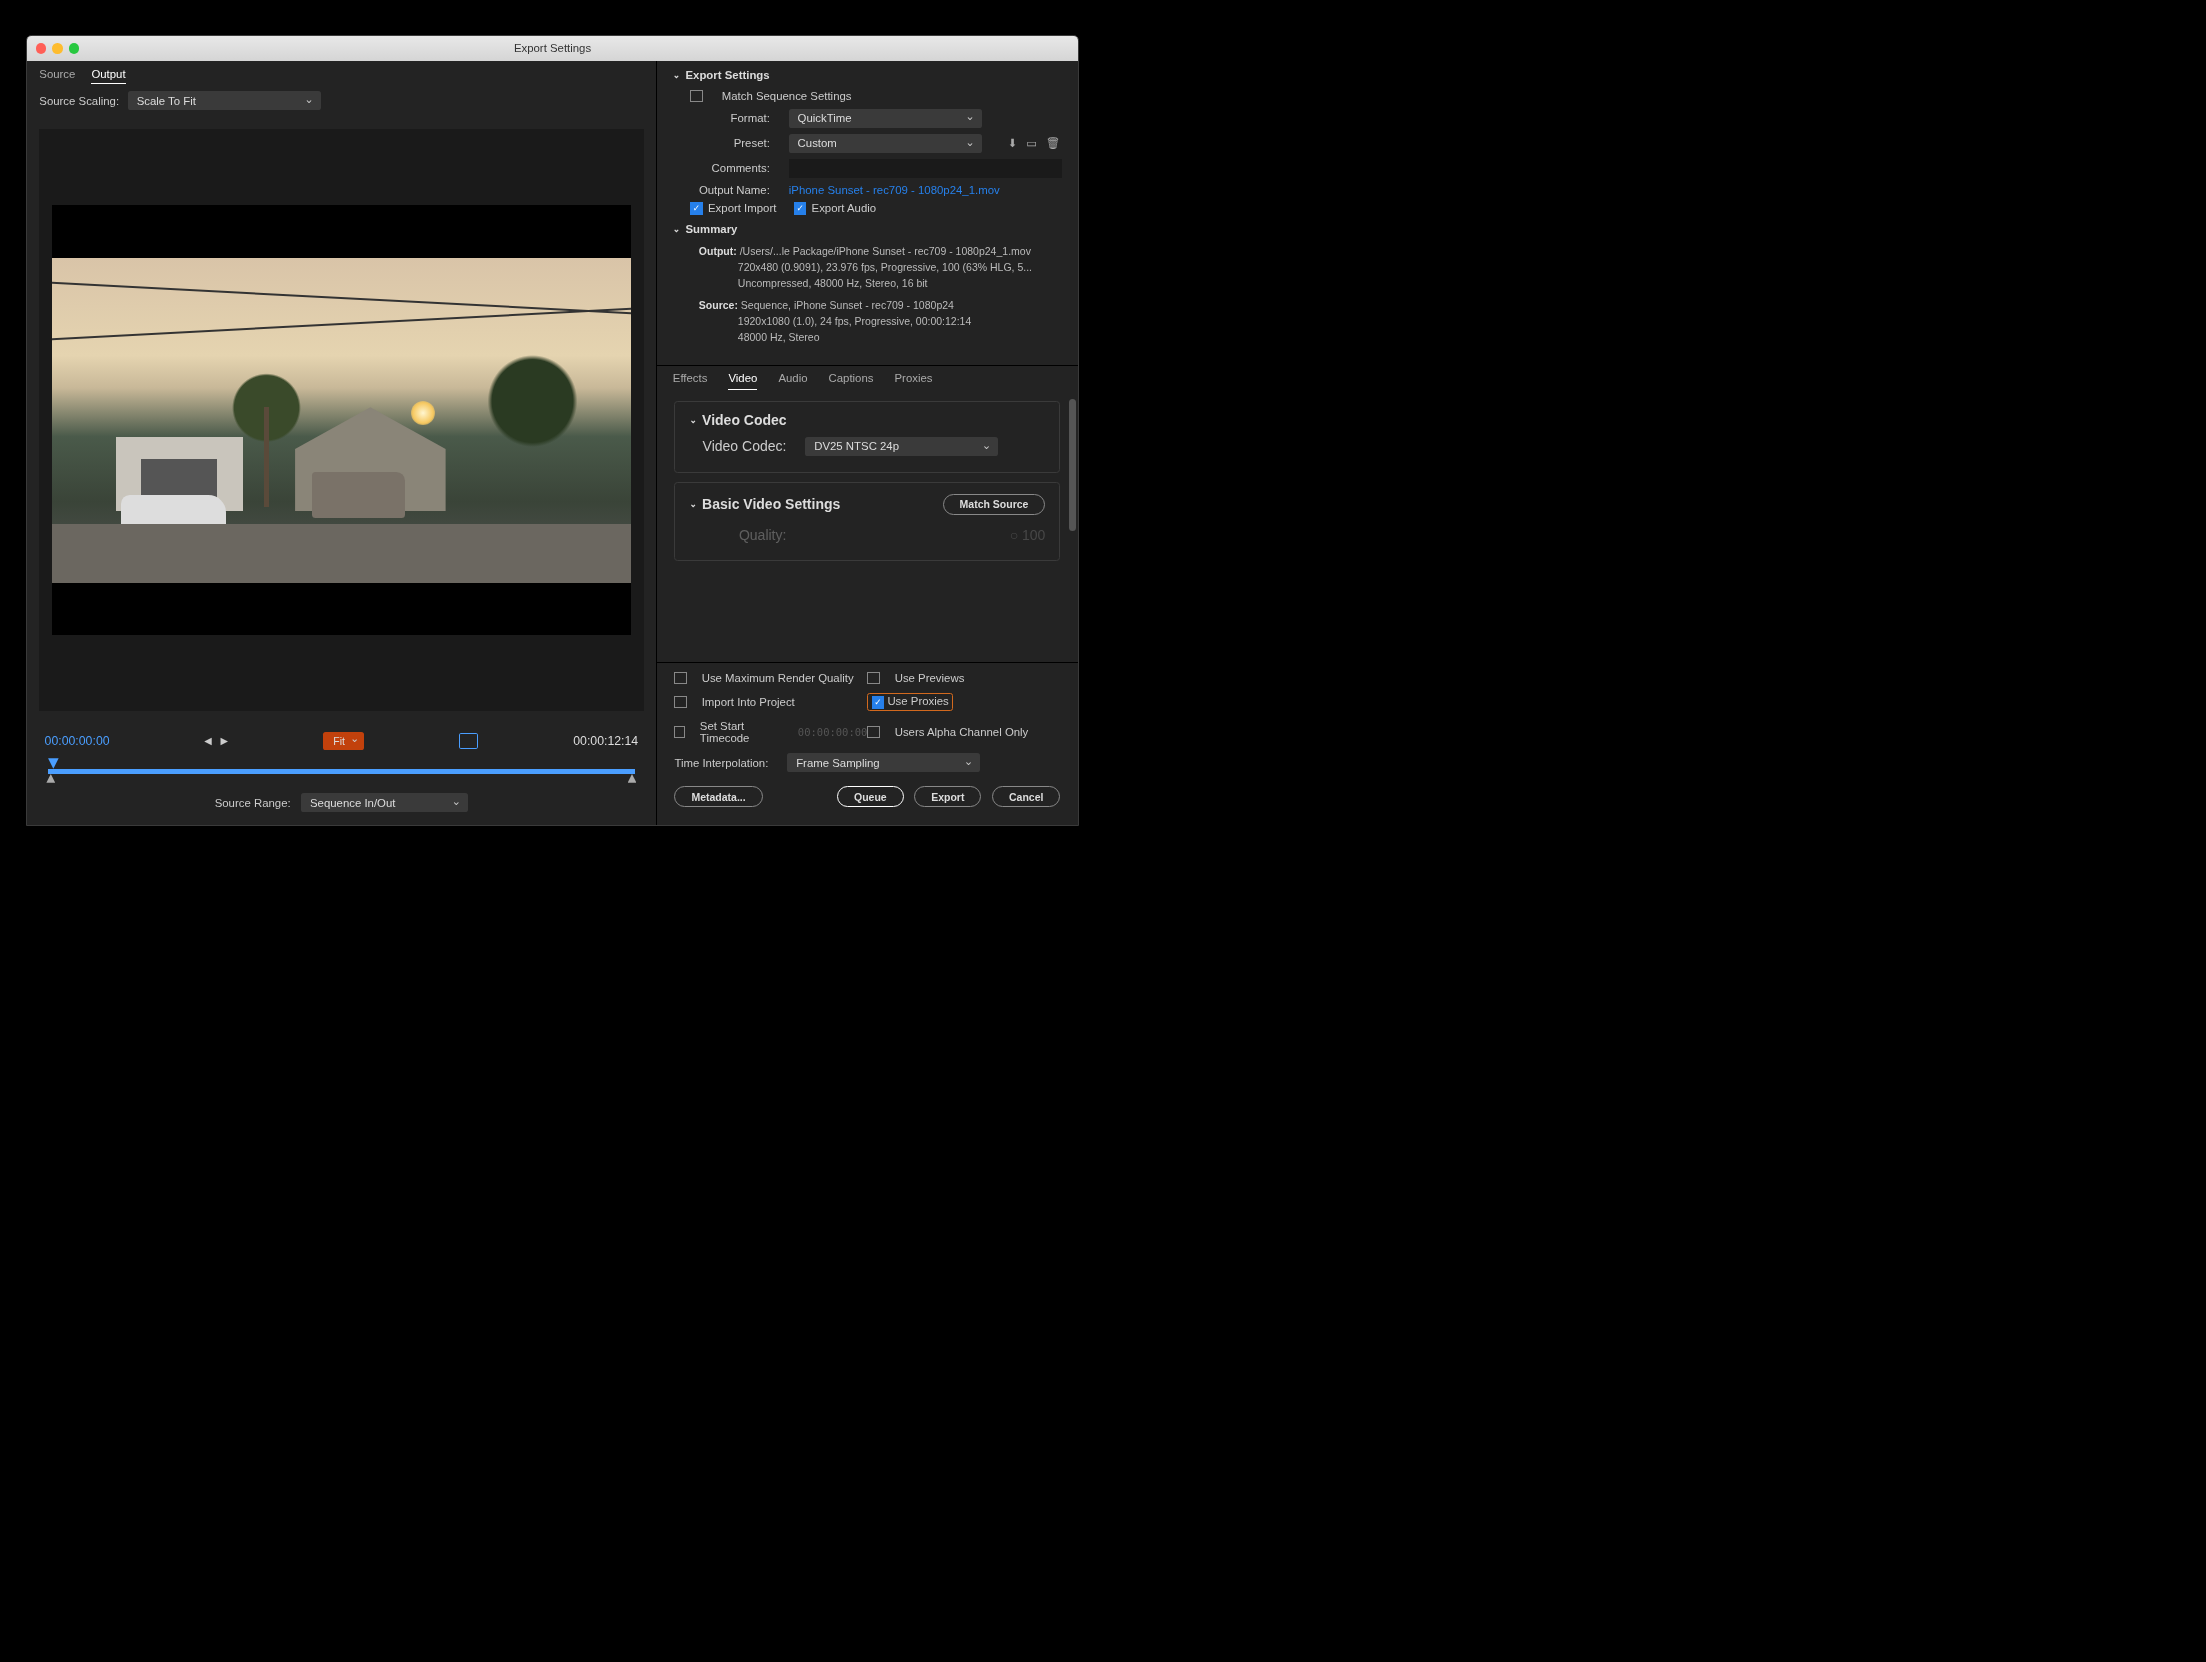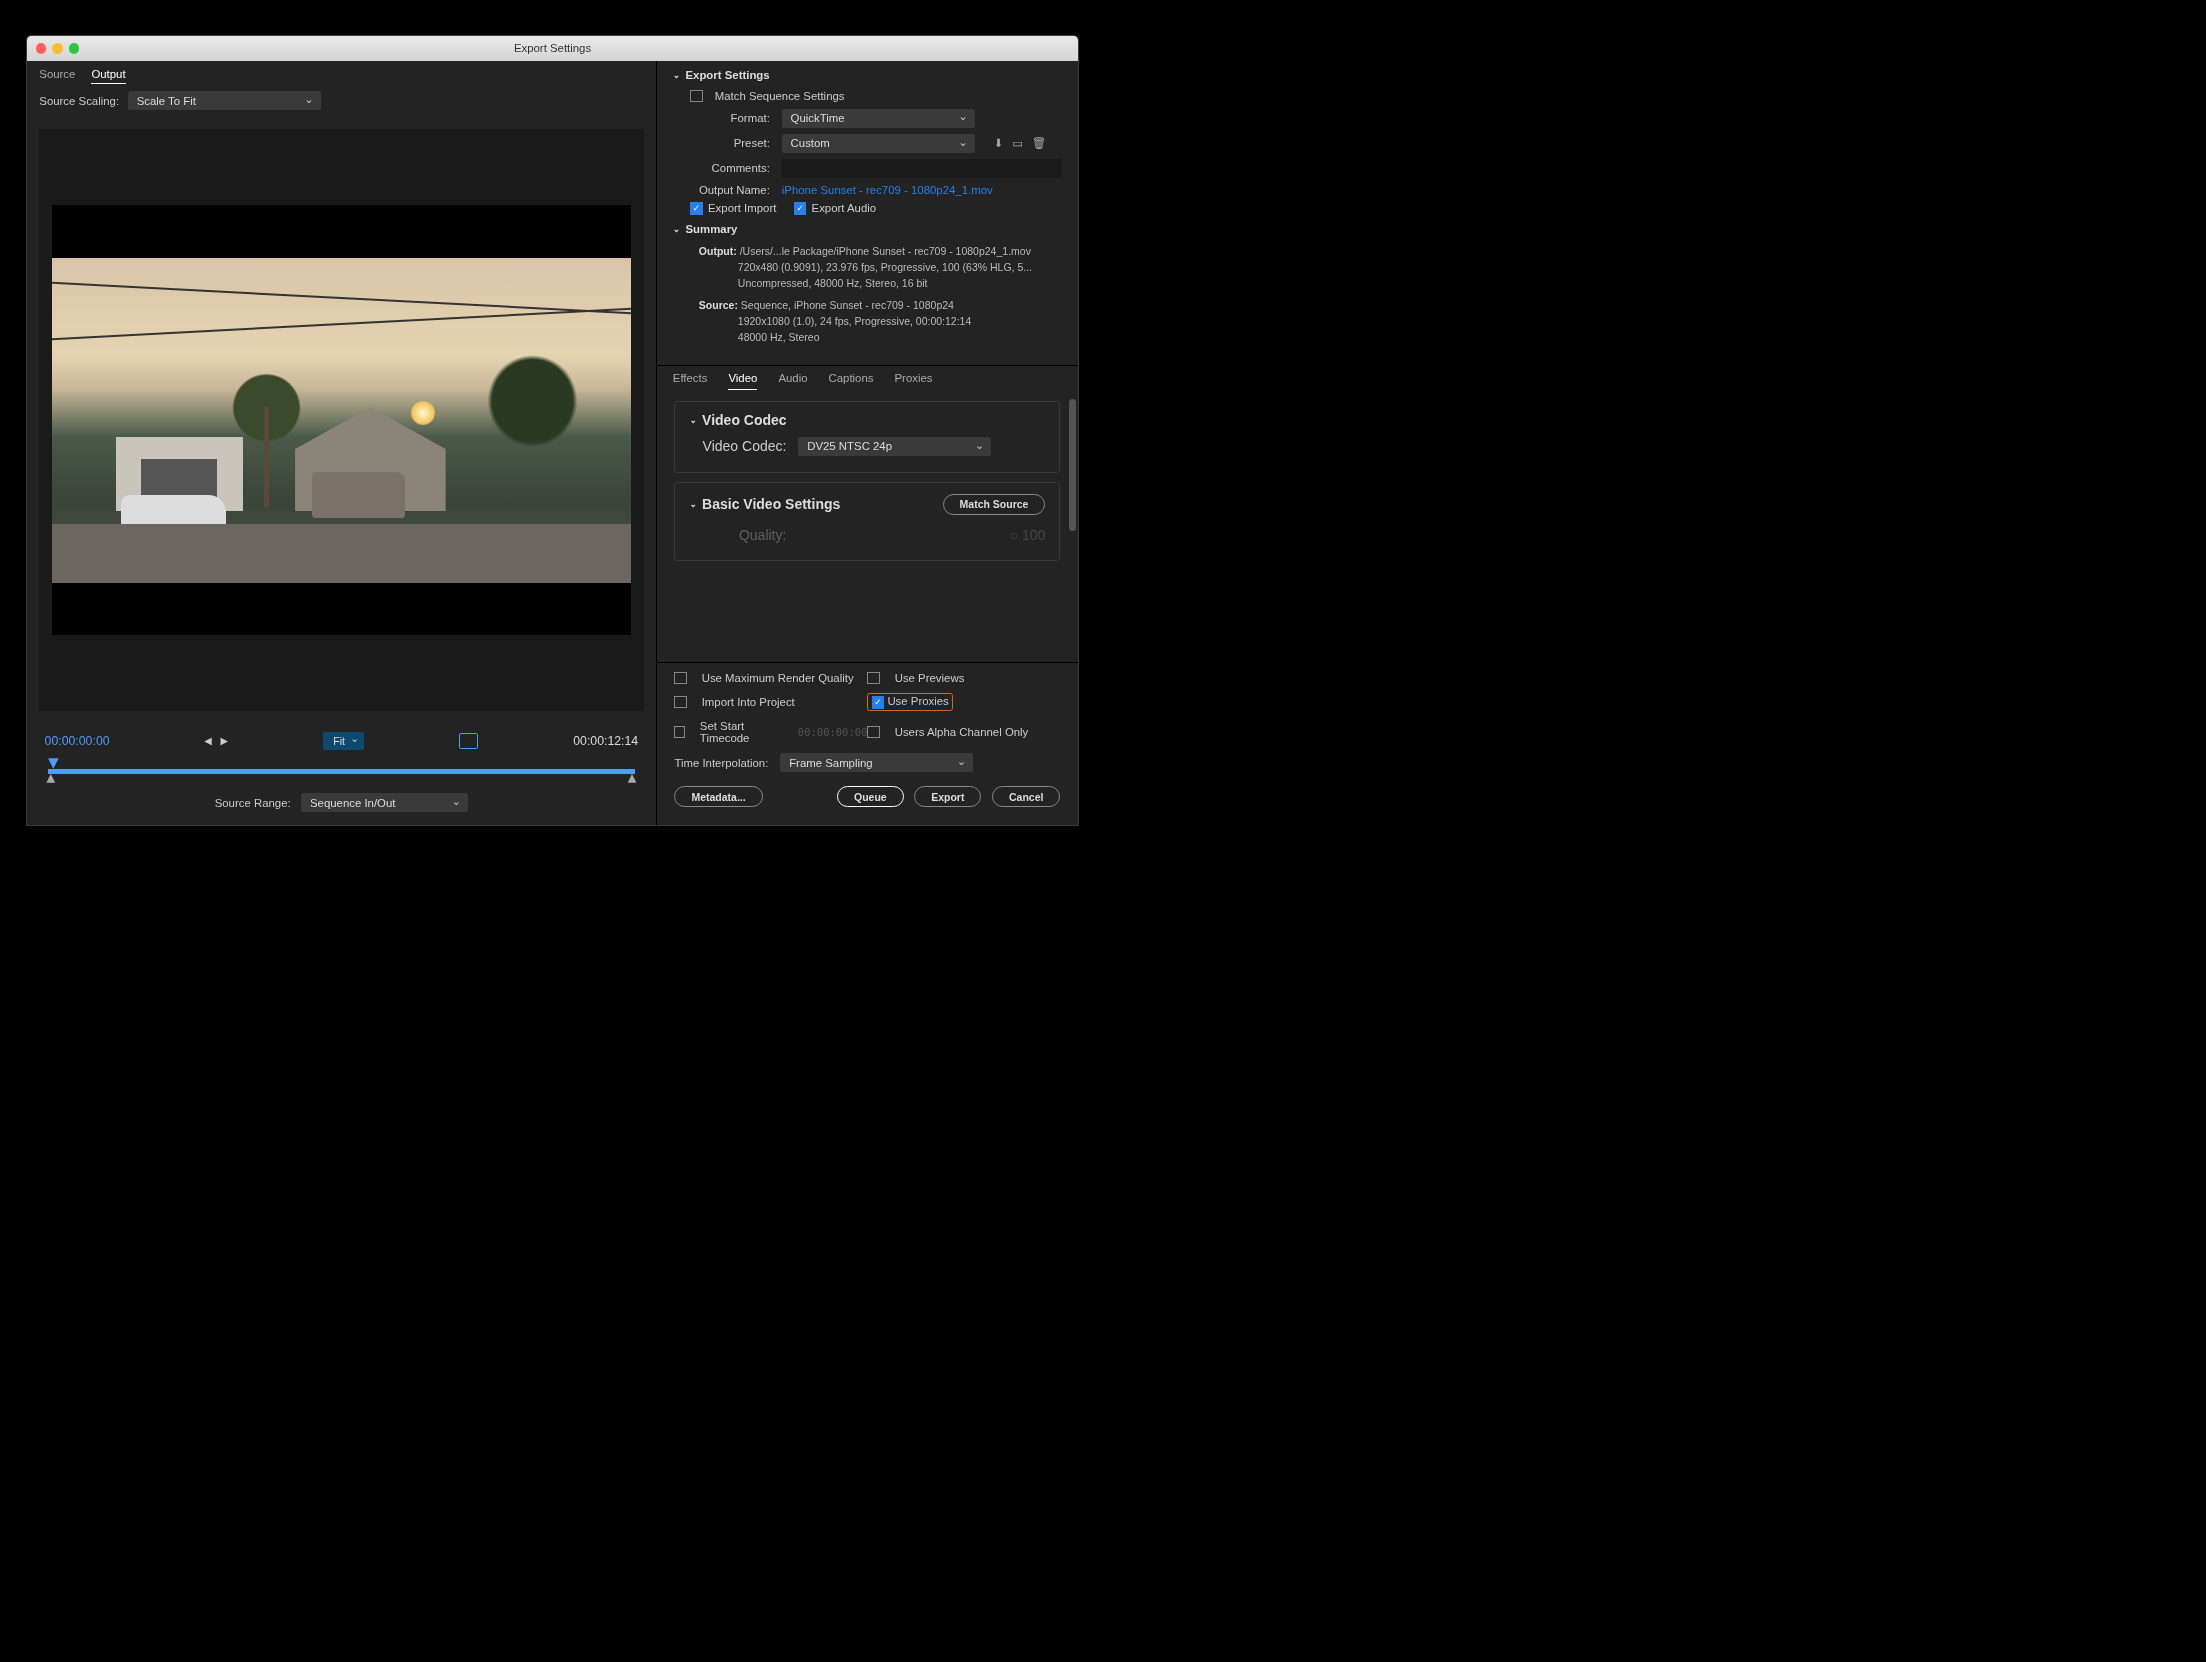--- a/index.html
+++ b/index.html
@@ -32,32 +32,32 @@
 .tree{position:absolute;right:6%;top:24%;width:22%;height:40%;background:radial-gradient(ellipse at 50% 50%,#2a3a22 45%,transparent 50%)}
 .sun{position:absolute;left:62%;top:44%;width:24.6px;height:24.6px;border-radius:50%;background:radial-gradient(#fff6d0,#f6c860 60%,transparent 90%)}
 .wire{position:absolute;left:-2%;right:-2%;height:1.8px;background:#333;transform:rotate(-3deg);top:20%}
 .wire2{position:absolute;left:-2%;right:-2%;height:1.8px;background:#333;transform:rotate(3deg);top:12%}
 .road{position:absolute;bottom:0;left:0;right:0;height:18%;background:#6b6760}
 .transport { padding:8.8px 17.6px 12.3px; }
 .time-row { display:flex; align-items:center; justify-content:space-between; font-size:12.3px; color:#4a9eff; font-family:monospace; }
 .time-row .r{color:#ddd}
 .mid-controls{display:flex;gap:8.8px;align-items:center}
 .tri{font-size:9.7px;color:#ccc;cursor:pointer}
-.zoom-dd{background:#0c4a6e;color:#ddd;padding:2.6px 19.3px 2.6px 10.5px;border-radius:2.6px;font-size:10.5px;position:relative}
+.zoom-dd{background:#c2410c;color:#ddd;padding:2.6px 19.3px 2.6px 10.5px;border-radius:2.6px;font-size:10.5px;position:relative}
 .zoom-dd::after{content:"⌄";position:absolute;right:5.3px;top:0;color:#ccc}
 .safebox{width:19.3px;height:16px;border:0.9px solid #4a9eff;border-radius:1.8px;position:relative}
 .timeline { height:21px; position:relative; margin:8.8px 0 14px; }
 .timeline-bar { position:absolute; top:10.5px; left:3.5px; right:3.5px; height:5.3px; background:#4a9eff; }
 .playhead { position:absolute; top:0; left:3.5px; width:10.5px; height:10.5px; background:#4a9eff; clip-path:polygon(0 0,100% 0,50% 100%); }
 .tlmarker{position:absolute;bottom:-3.5px;width:8.8px;height:8.8px;background:#aaa;clip-path:polygon(0 100%,100% 100%,50% 0)}
 .srcrange { display:flex; align-items:center; gap:10.5px; justify-content:center; font-size:11.4px; color:#ccc; }
 .panel { padding:8.8px 16px; font-size:11.4px; color:#ccc; }
 .section-title { font-weight:600; color:#ddd; margin-bottom:8.8px; display:flex; gap:5.3px; align-items:center;}
 .chev{font-size:8.8px}
-.row { display:flex; align-items:center; gap:12px; margin:6.1px 0; }
+.row { display:flex; align-items:center; gap:19px; margin:6.1px 0; }
 .row label.r { width:97px; text-align:right; color:#ccc; }
 .check { width:12.3px; height:12.3px; border:0.9px solid #888; display:inline-flex; align-items:center; justify-content:center; font-size:8.8px; color:#fff; }
 .check.on { background:#2680eb; border-color:#2680eb; }
 .link { color:#2680eb; cursor:pointer; }
 .icongrp{display:flex;gap:8.8px;margin-left:7px;color:#aaa}
 .summary { font-size:10.5px; color:#bbb; line-height:1.5; margin-left:26px; }
 .summary strong{color:#ddd}
 .settings-tabs { display:flex; gap:21px; padding:5.3px 16px 0; font-size:11.4px; color:#aaa; border-top:0.9px solid #000; margin-top:11px;}
 .stab{cursor:pointer;padding-bottom:5.3px}
 .stab.active{color:#fff;border-bottom:1.8px solid #fff}

